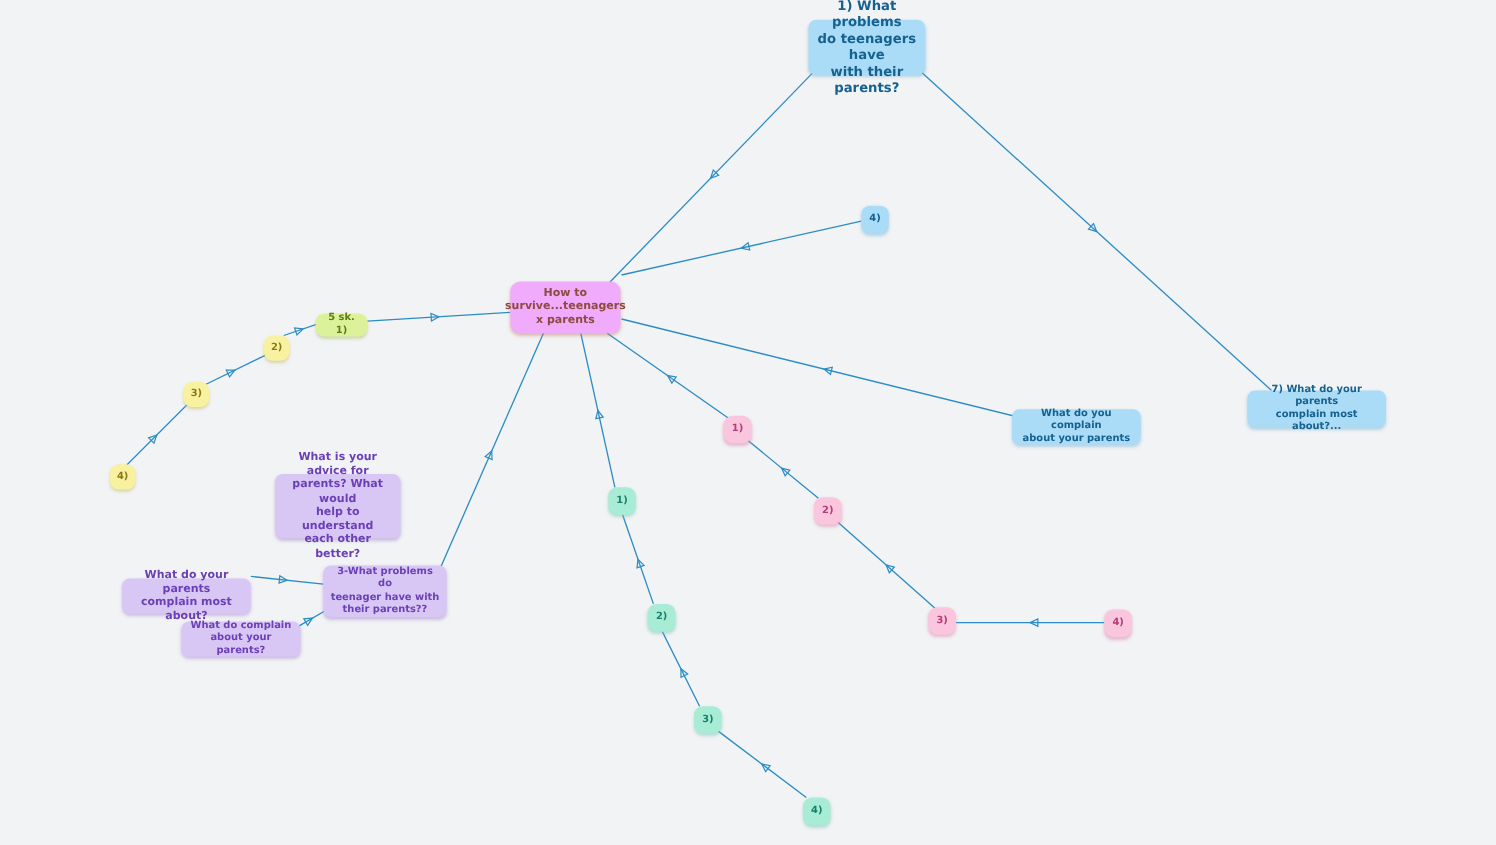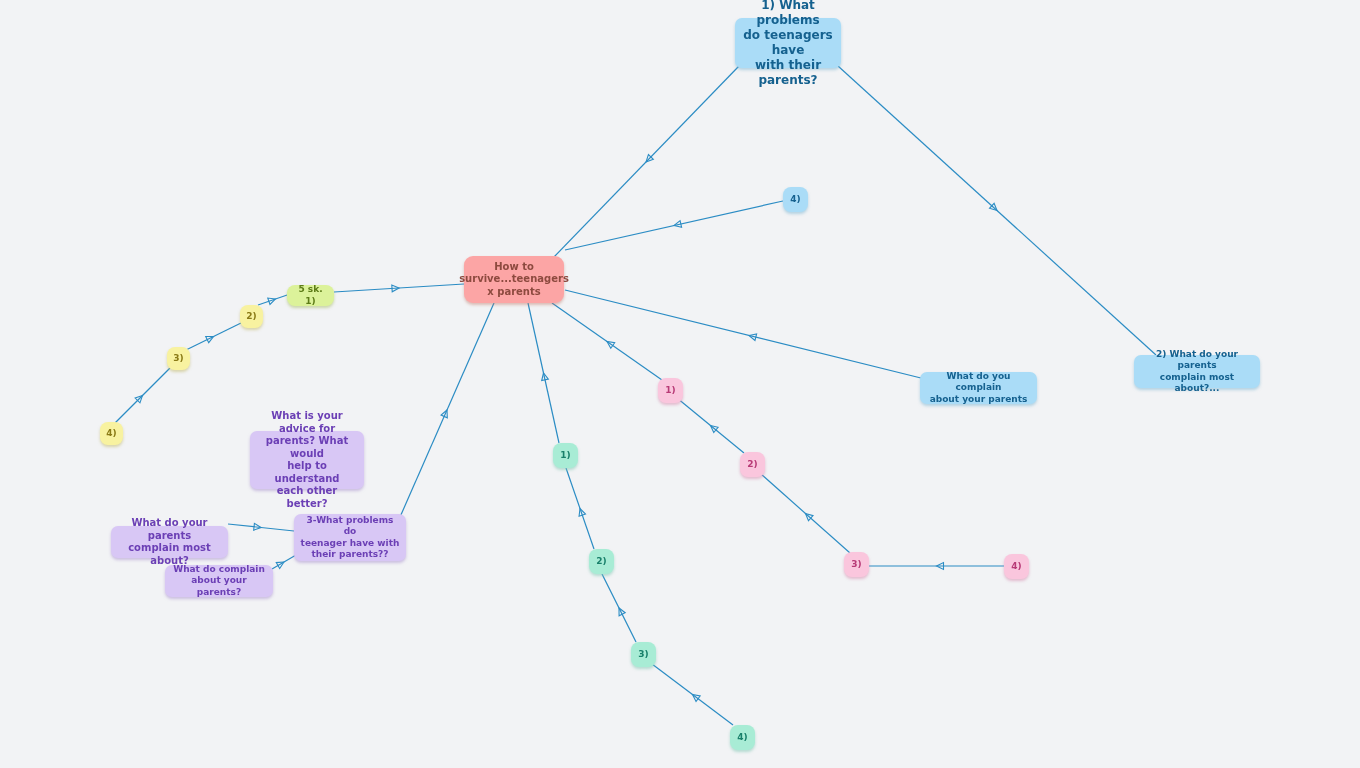--- a/index.html
+++ b/index.html
@@ -35,21 +35,21 @@
     font-weight: bold;
     line-height: 1.25;
     display: flex;
     align-items: center;
     justify-content: center;
     white-space: pre-line;
     padding: 4px 6px;
   }
   
   .n-central {
-    background: #fca5a5;
+    background: #f0abfc;
     color: #8d4a3f;
     box-shadow: 0 2px 3px rgba(190,120,105,.45);
     border-radius: 9px;
   }
   .n-blue {
     background: #aadcf7;
     color: #15618f;
     box-shadow: 0 2px 3px rgba(120,180,210,.5);
   }
   .n-blue-sm {
@@ -172,21 +172,21 @@
     </svg>
 <div class="node n-central" style="left: 464px; top: 256px; width: 100px; height: 47px; font-size: 10px;"><span>How to
 survive...teenagers
 x parents</span></div>
     <div class="node n-blue" style="left: 735px; top: 18px; width: 106px; height: 50px; font-size: 12px;"><span>1) What problems
 do teenagers have
 with their parents?</span></div>
     <div class="node n-blue-sm" style="left: 783px; top: 187px; width: 25px; height: 25px; font-size: 9px;"><span>4)</span></div>
     <div class="node n-blue" style="left: 920px; top: 372px; width: 117px; height: 32px; font-size: 9px;"><span>What do you complain
 about your parents</span></div>
-    <div class="node n-blue" style="left: 1134px; top: 355px; width: 126px; height: 33px; font-size: 9px;"><span>2) What do your parents
+    <div class="node n-blue" style="left: 1134px; top: 355px; width: 126px; height: 33px; font-size: 9px;"><span>7) What do your parents
 complain most about?...</span></div>
     <div class="node n-green" style="left: 287px; top: 285px; width: 47px; height: 21px; font-size: 9px;"><span>5 sk. 1)</span></div>
     <div class="node n-yellow" style="left: 240px; top: 305px; width: 23px; height: 23px; font-size: 9px;"><span>2)</span></div>
     <div class="node n-yellow" style="left: 167px; top: 347px; width: 23px; height: 23px; font-size: 9px;"><span>3)</span></div>
     <div class="node n-yellow" style="left: 100px; top: 422px; width: 23px; height: 23px; font-size: 9px;"><span>4)</span></div>
     <div class="node n-purple" style="left: 250px; top: 431px; width: 114px; height: 58px; font-size: 10px;"><span>What is your advice for
 parents? What would
 help to understand
 each other better?</span></div>
     <div class="node n-purple" style="left: 294px; top: 514px; width: 112px; height: 47px; font-size: 9px;"><span>3-What problems do

